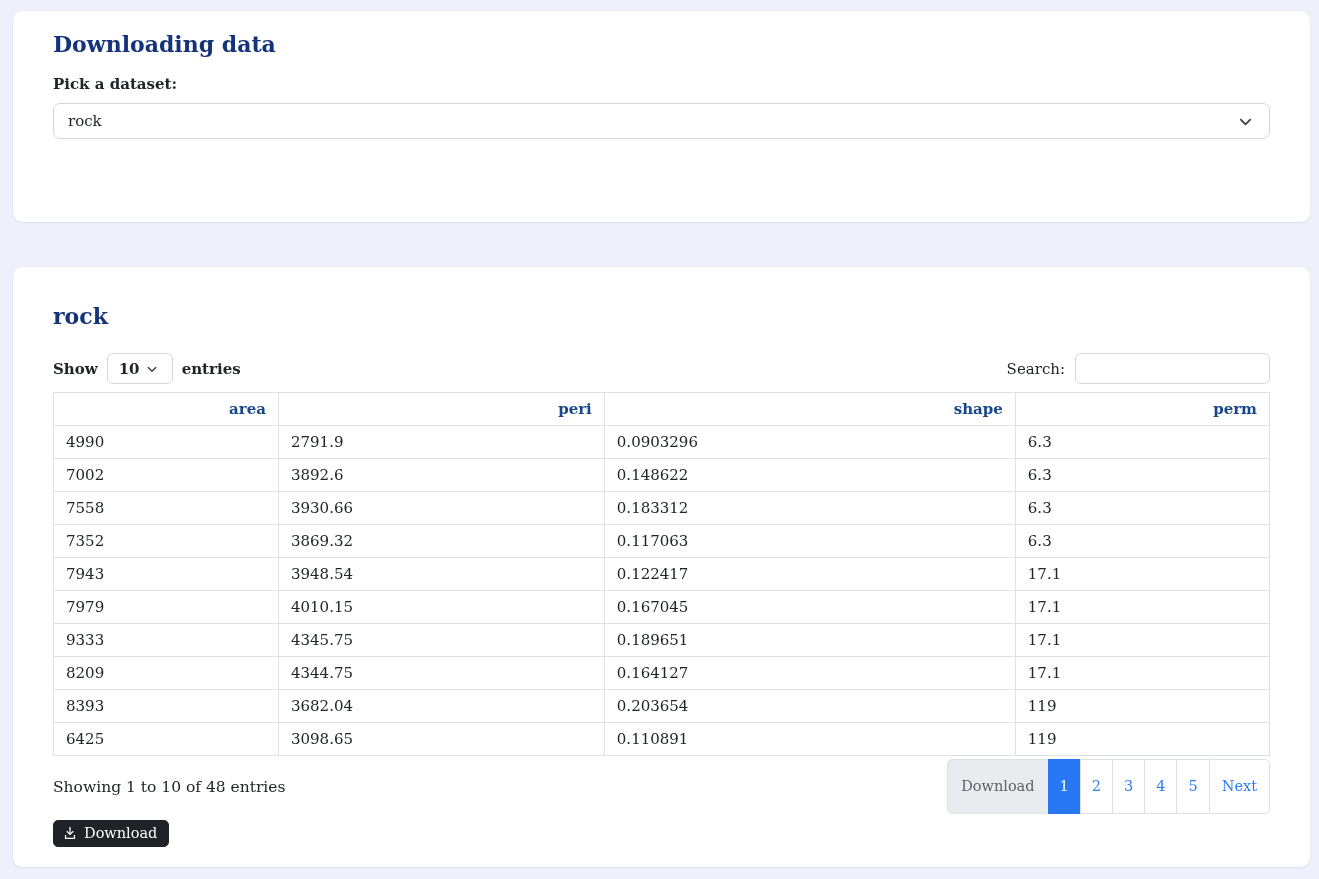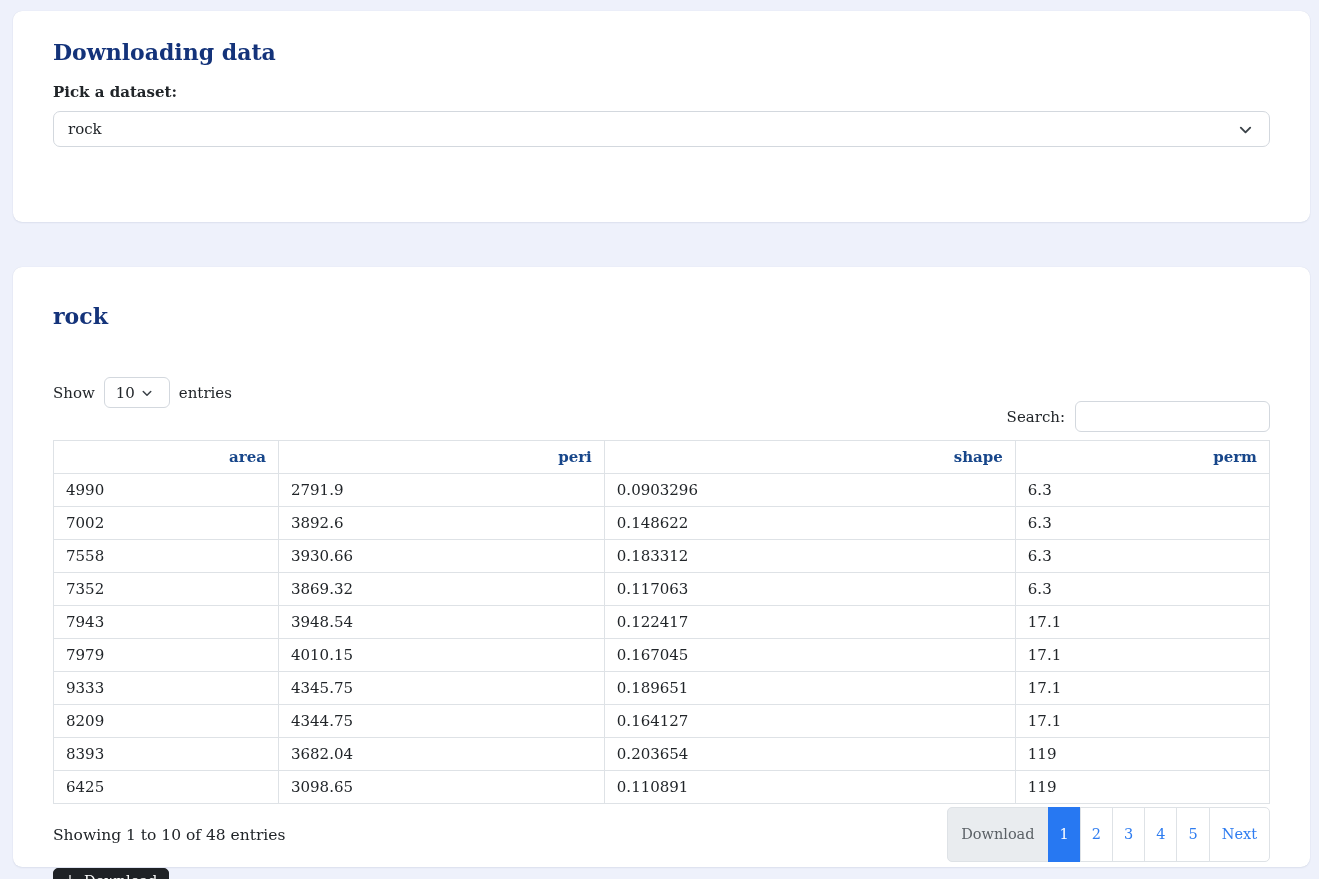--- a/index.html
+++ b/index.html
@@ -27,21 +27,21 @@
     overflow:hidden;
   }
   .card{
     background:var(--card-bg);
     border-radius:9px;
     box-shadow:0 1px 2px rgba(20,40,90,.07),0 0 1px rgba(20,40,90,.12);
   }
   .card-download{
     margin:11px 9px 45px 13px;
     height:211px;
-    padding:28px 40px 0 40px;
+    padding:20px 40px 0 40px;
   }
   .card-table{
     margin:0 9px 12px 13px;
     height:600px;
     padding:36px 40px 0 40px;
   }
   h1.section-title{
     margin:0 0 18px 0;
     font-size:22px;
     line-height:1.2;
@@ -64,29 +64,29 @@
   .dataset-select{
     width:100%;height:36px;
     padding:0 16px 0 14px;
     font-size:15px;
   }
   
   .controls-row{
     display:flex;align-items:center;justify-content:space-between;
     margin:24px 0 8px 0;
   }
-  .length-ctrl{display:flex;align-items:center;gap:9px;color:var(--text);}
+  .length-ctrl{display:flex;align-items:center;gap:9px;color:var(--text);font-weight:bold;}
   .entries-select{
     width:66px;height:31px;
     padding:0 17px 0 11px;
     font-size:15px;
     border-radius:6px;
     gap:6px;
   }
-  .search-ctrl{display:flex;align-items:center;gap:10px;margin-top:48px;}
+  .search-ctrl{display:flex;align-items:center;gap:10px;}
   .search-input{
     width:195px;height:31px;
     border:1px solid var(--input-border);
     border-radius:6px;
     padding:0 8px;
     font-family:inherit;font-size:15px;color:var(--text);
     outline:none;background:#fff;
   }
   
   table.data-table{

